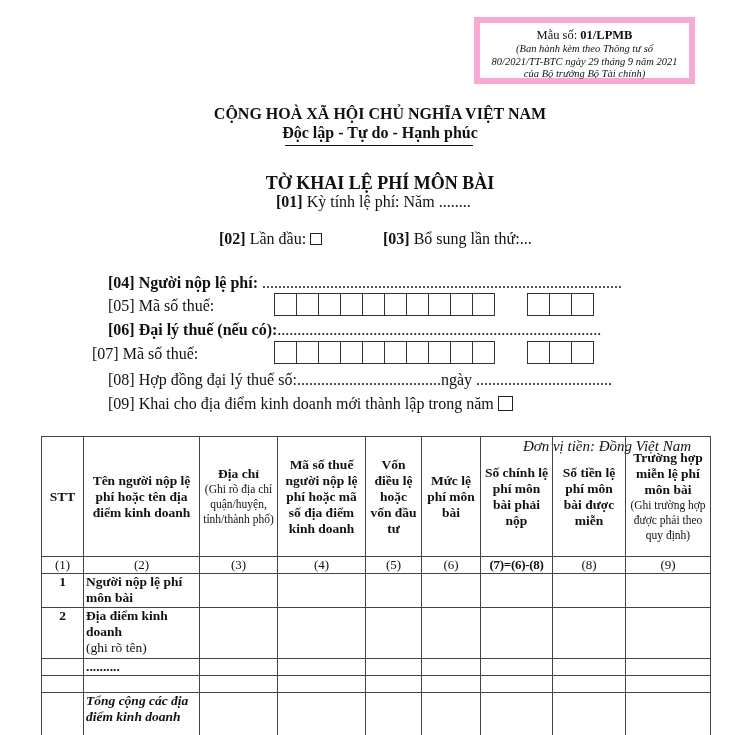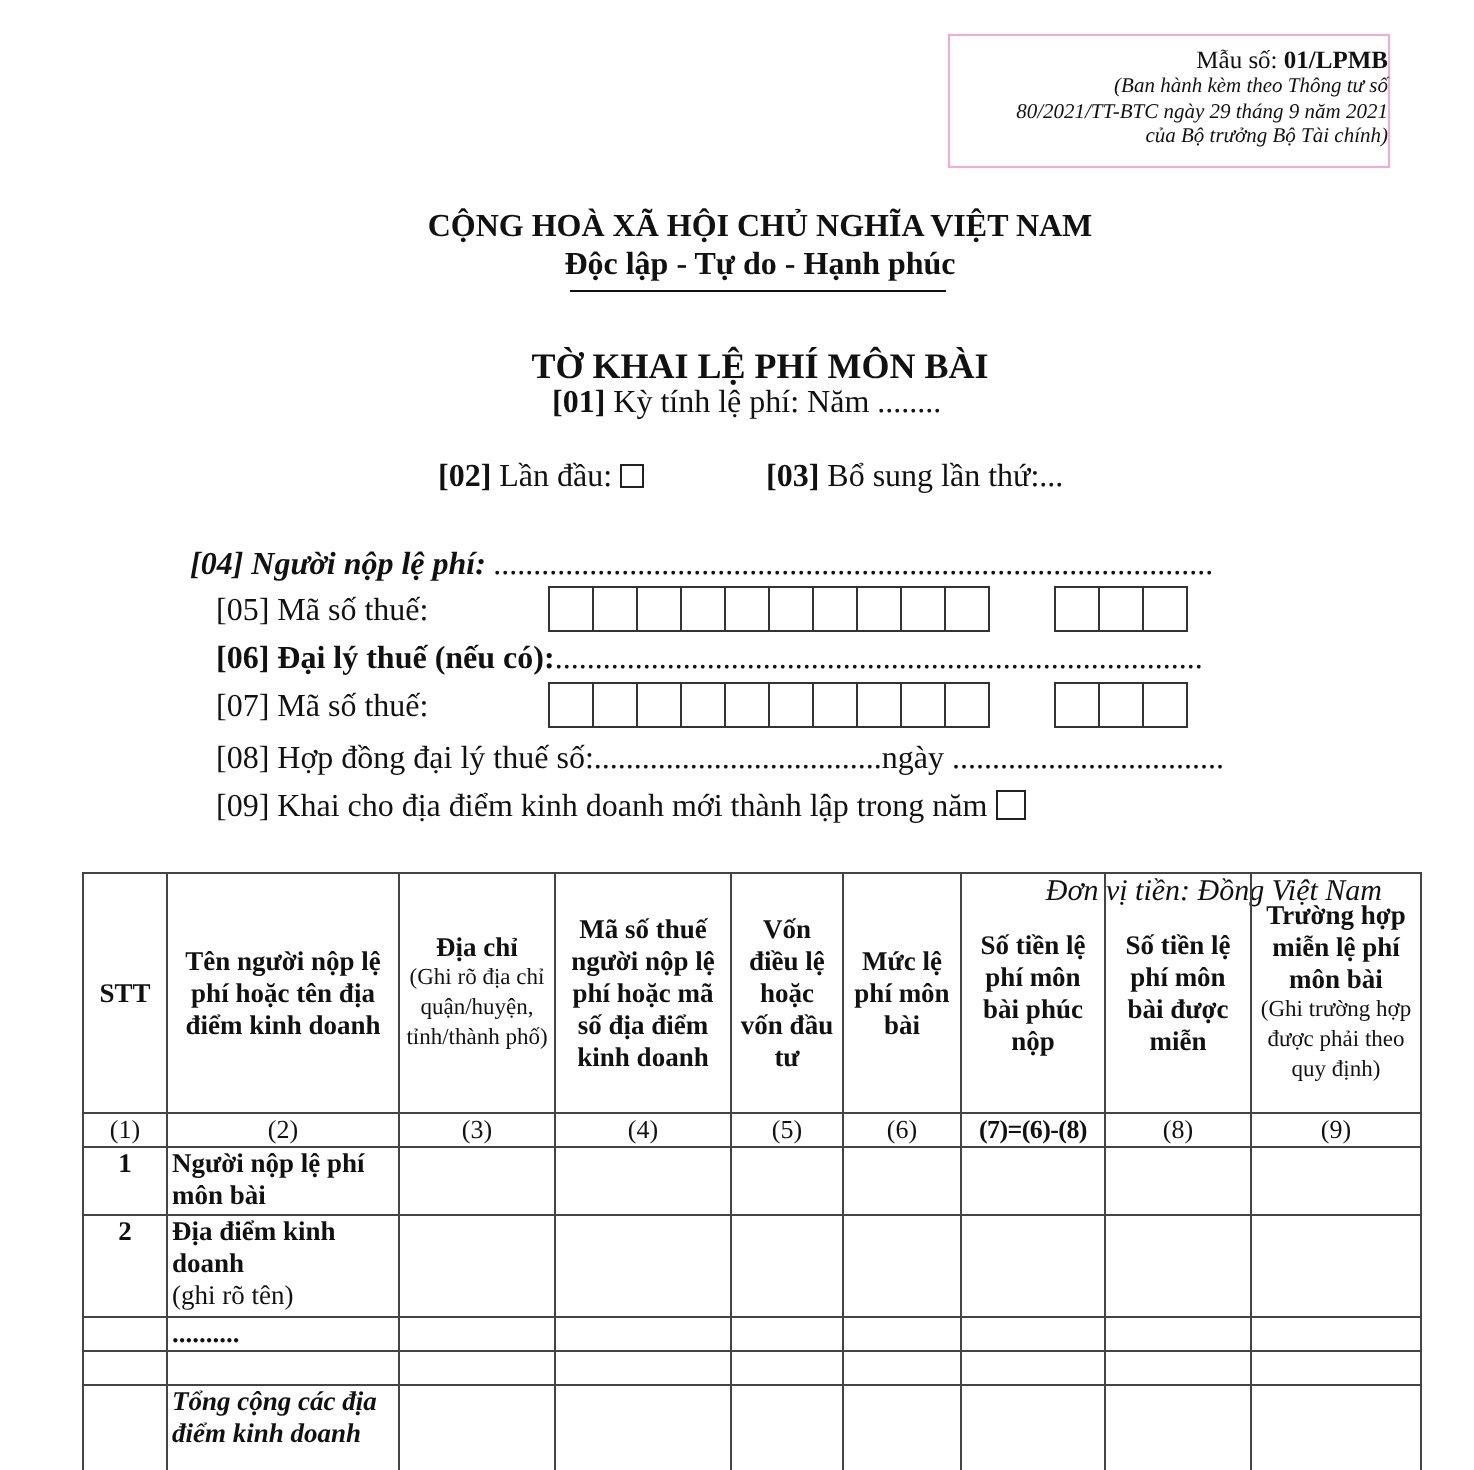--- a/index.html
+++ b/index.html
@@ -1,22 +1,22 @@
 <!DOCTYPE html>
 <html><head>
 <meta charset="utf-8">
 <style>
   html, body { margin:0; padding:0; background:#ffffff; }
   body { width:737px; height:735px; overflow:hidden; position:relative;
          font-family:"Liberation Serif","DejaVu Serif",serif; color:#111; }
   .abs { position:absolute; }
 
   
-  .formbox { left:474px; top:17px; width:221px; height:67px; border:1px solid #f9a8d4;
-             box-sizing:border-box; text-align:right; font-size:11px; line-height:13px; padding-top:5px; }
+  .formbox { left:474px; top:17px; width:221px; height:67px; border:6px solid #f9a8d4;
+             box-sizing:border-box; text-align:center; font-size:11px; line-height:13px; padding-top:5px; }
   .formbox .code { font-size:12.5px; line-height:15px; }
   .formbox .code b { font-weight:bold; }
   .formbox .note { font-style:italic; font-size:10.5px; line-height:12.5px; }
 
   .nation { left:0; width:760px; top:104px; text-align:center; font-weight:bold; font-size:16px; line-height:19px; }
   .motto { left:0; width:760px; top:123px; text-align:center; font-weight:bold; font-size:16px; line-height:19px; }
   .motto-line { left:285px; top:145px; width:188px; height:0; border-top:1.5px solid #111; }
   .title { left:0; width:760px; top:172px; text-align:center; font-weight:bold; font-size:18px; line-height:22px; }
 
   .line { font-size:16px; line-height:19px; white-space:nowrap; }
@@ -56,21 +56,21 @@
   <b>[01]</b><span> Kỳ tính lệ phí: Năm ........</span>
 </div>
 
 <div class="abs line" style="left:219px; top:229px;">
   <b>[02]</b><span> Lần đầu: </span><span class="chk"></span>
 </div>
 <div class="abs line" style="left:383px; top:229px;">
   <b>[03]</b><span> Bổ sung lần thứ:...</span>
 </div>
 
-<div class="abs line" style="left:95px; top:273px;font-style:italic;">
+<div class="abs line" style="left:108px; top:273px;">
   <b>[04] Người nộp lệ phí:</b><span> ..........................................................................................</span>
 </div>
 
 <div class="abs line" style="left:108px; top:296px;">[05] Mã số thuế:</div>
 <div class="tin" style="left:274px; top:293px;">
   <span></span>
     <span></span>
     <span></span>
     <span></span>
     <span></span>
@@ -83,21 +83,21 @@
 <div class="tin" style="left:527px; top:293px;">
   <span></span>
     <span></span>
     <span></span>
 </div>
 
 <div class="abs line" style="left:108px; top:320px;text-align:right;">
   <b>[06] Đại lý thuế (nếu có):</b><span>.................................................................................</span>
 </div>
 
-<div class="abs line" style="left:108px; top:344px;text-align:center;">[07] Mã số thuế:</div>
+<div class="abs line" style="left:92px; top:344px;text-align:center;">[07] Mã số thuế:</div>
 <div class="tin" style="left:274px; top:341px;">
   <span></span>
     <span></span>
     <span></span>
     <span></span>
     <span></span>
     <span></span>
     <span></span>
     <span></span>
     <span></span>
@@ -130,21 +130,21 @@
       <col style="width:85px">
   </colgroup>
   <tbody>
       <tr class="hdr">
     <td><span>STT</span></td>
     <td><span>Tên người nộp lệ phí hoặc tên địa điểm kinh doanh</span></td>
     <td><span>Địa chỉ</span><div class="sub">(Ghi rõ địa chỉ quận/huyện, tỉnh/thành phố)</div></td>
     <td><span>Mã số thuế người nộp lệ phí hoặc mã số địa điểm kinh doanh</span></td>
     <td><span>Vốn điều lệ hoặc vốn đầu tư</span></td>
     <td><span>Mức lệ phí môn bài</span></td>
-    <td><span>Số tiền lệ phí môn bài phúc nộp</span></td>
+    <td><span>Số chính lệ phí môn bài phải nộp</span></td>
     <td><span>Số tiền lệ phí môn bài được miễn</span></td>
     <td><span>Trường hợp miễn lệ phí môn bài</span><div class="sub">(Ghi trường hợp được phải theo quy định)</div></td>
   </tr>
   <tr class="idx">
     <td>(1)</td>
     <td>(2)</td>
     <td>(3)</td>
     <td>(4)</td>
     <td>(5)</td>
     <td>(6)</td>

